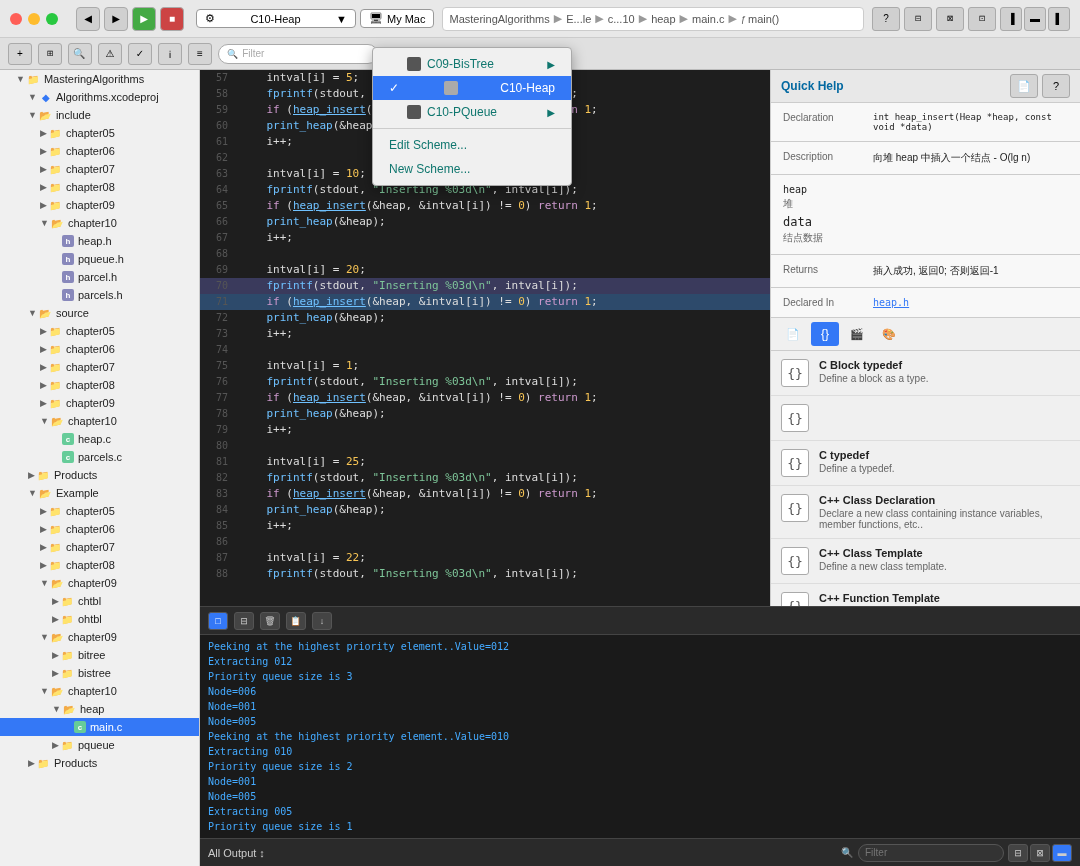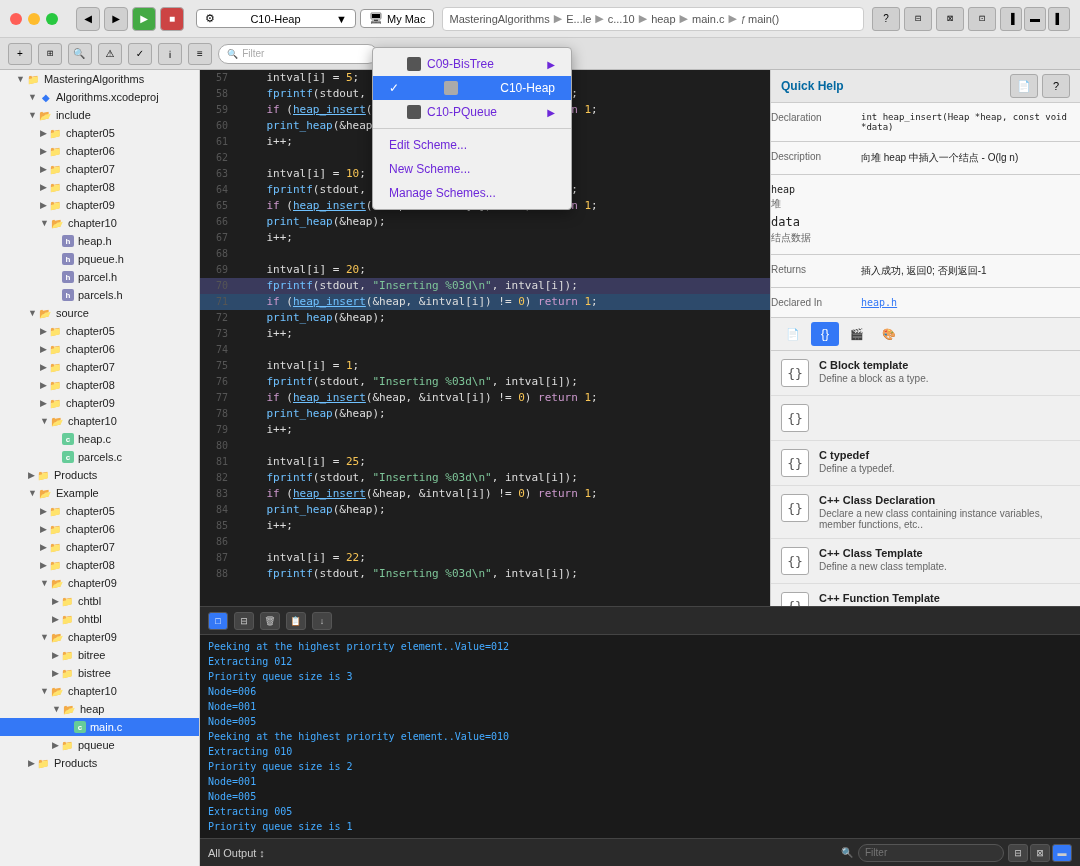--- a/index.html
+++ b/index.html
@@ -35,21 +35,21 @@
     .indent1 { padding-left: 16px; }
     .indent2 { padding-left: 28px; }
     .indent3 { padding-left: 40px; }
     .indent4 { padding-left: 52px; }
     .indent5 { padding-left: 64px; }
     .si-icon { width: 14px; height: 14px; margin-right: 3px; flex-shrink: 0; display: flex; align-items: center; justify-content: center; font-size: 10px; }
     .folder-icon { color: #f0a500; }
     .file-c { background: #6c9; color: white; font-size: 8px; font-weight: bold; border-radius: 2px; width: 12px; height: 12px; display: flex; align-items: center; justify-content: center; }
     .file-h { background: #88b; color: white; font-size: 8px; font-weight: bold; border-radius: 2px; width: 12px; height: 12px; display: flex; align-items: center; justify-content: center; }
     .arrow { font-size: 9px; color: #666; margin-right: 2px; }
-    .dd-item { padding: 5px 16px; font-size: 12px; color: #6d28d9; cursor: pointer; display: flex; align-items: center; justify-content: space-between; }
+    .dd-item { padding: 5px 16px; font-size: 12px; color: #0f766e; cursor: pointer; display: flex; align-items: center; justify-content: space-between; }
     .dd-arrow { font-size: 10px; }
     .dd-separator { height: 1px; background: #ccc; margin: 4px 0; }
     .code-editor { flex: 1; overflow: hidden; display: flex; flex-direction: column; }
     .code-content { flex: 1; overflow-y: auto; background: #1e1e1e; font-family: 'Menlo', 'Monaco', monospace; font-size: 11px; }
     .code-line { display: flex; min-height: 16px; line-height: 16px; }
     .line-num { width: 36px; text-align: right; padding-right: 8px; color: #555; flex-shrink: 0; font-size: 10px; }
     .line-content { flex: 1; padding-left: 4px; white-space: pre; }
     .line-highlighted { background: #3a3a5c; }
     .line-active { background: #2d4a6b; }
 
@@ -65,21 +65,21 @@
     .terminal { height: 260px; background: #1a1a1a; border-top: 1px solid #444; display: flex; flex-direction: column; }
     .terminal-toolbar { height: 28px; background: #2a2a2a; border-bottom: 1px solid #444; display: flex; align-items: center; padding: 0 8px; gap: 6px; }
     .term-tb-btn { width: 20px; height: 18px; background: #444; border: 1px solid #555; border-radius: 3px; display: flex; align-items: center; justify-content: center; font-size: 9px; color: #ccc; cursor: pointer; }
     .terminal-content { flex: 1; overflow-y: auto; padding: 4px 8px; font-family: 'Menlo', 'Monaco', monospace; font-size: 10px; color: #4af; line-height: 15px; }
     .terminal-bottom { height: 28px; background: #2a2a2a; border-top: 1px solid #444; display: flex; align-items: center; padding: 0 8px; gap: 8px; font-size: 11px; color: #ccc; }
     .filter-term { flex: 1; max-width: 200px; height: 18px; background: #333; border: 1px solid #555; border-radius: 10px; padding: 0 6px; font-size: 10px; color: #ccc; }
 
     
     .right-panel { width: 310px; background: #f0f0f0; border-left: 1px solid #ccc; display: flex; flex-direction: column; flex-shrink: 0; }
     .rp-btn { width: 28px; height: 24px; background: #d5d5d5; border: 1px solid #aaa; border-radius: 3px; display: flex; align-items: center; justify-content: center; font-size: 10px; cursor: pointer; }
-    .rp-row { display: flex; padding: 3px 0; font-size: 11px; }
+    .rp-row { display: flex; padding: 3px 12px; font-size: 11px; }
     .rp-label { width: 90px; color: #666; font-size: 10px; flex-shrink: 0; }
     .rp-value { flex: 1; color: #222; font-size: 10px; font-family: 'Menlo', monospace; }
     .rp-link { color: #3478f6; text-decoration: underline; cursor: pointer; font-family: 'Menlo', monospace; font-size: 10px; }
     .rp-separator { height: 1px; background: #ccc; margin: 6px 0; }
 
     
     .rp-tabs { display: flex; padding: 4px 8px; border-bottom: 1px solid #ccc; gap: 4px; }
     .rp-tab { width: 28px; height: 24px; display: flex; align-items: center; justify-content: center; font-size: 12px; cursor: pointer; border-radius: 3px; }
     .rp-tab.active { background: #3478f6; color: white; }
 
@@ -129,21 +129,20 @@
       </div>
       <div class="dd-item">
         <span style="width:14px; margin-right:4px;"></span>
         <span style="width:14px; height:14px; background:#555; border-radius:2px; margin-right:6px; flex-shrink:0; display:inline-block;"></span>
         C10-PQueue
         <span class="dd-arrow" style="margin-left:auto;">▶</span>
       </div>
       <div class="dd-separator"></div>
       <div class="dd-item">Edit Scheme...</div>
       <div class="dd-item">New Scheme...</div>
-      <div class="dd-item">Manage Schemes...</div>
     </div>
   </div>
 
   <div class="scheme-selector" style="background:#fff; border:1px solid #999; margin-left:4px;">
     <span>🖥</span>
     <span>My Mac</span>
   </div>
 
   <div class="breadcrumb-bar">
     <span style="color:#555;">MasteringAlgorithms</span>
@@ -580,21 +579,21 @@
           <div class="rp-tab" style="font-size:11px;">📄</div>
           <div class="rp-tab active" style="background:#3478f6; color:white;">{}</div>
           <div class="rp-tab" style="font-size:11px;">🎬</div>
           <div class="rp-tab" style="font-size:11px;">🎨</div>
         </div>
 
         <div style="overflow-y:auto; flex:1;">
           <div class="snippet-item">
             <div class="snippet-icon">{}</div>
             <div class="snippet-text">
-              <div class="snippet-title">C Block template</div>
+              <div class="snippet-title">C Block typedef</div>
               <div class="snippet-desc">Define a block as a type.</div>
             </div>
           </div>
           <div class="snippet-item">
             <div class="snippet-icon">{}</div>
           </div>
           <div class="snippet-item">
             <div class="snippet-icon">{}</div>
             <div class="snippet-text">
               <div class="snippet-title">C typedef</div>

